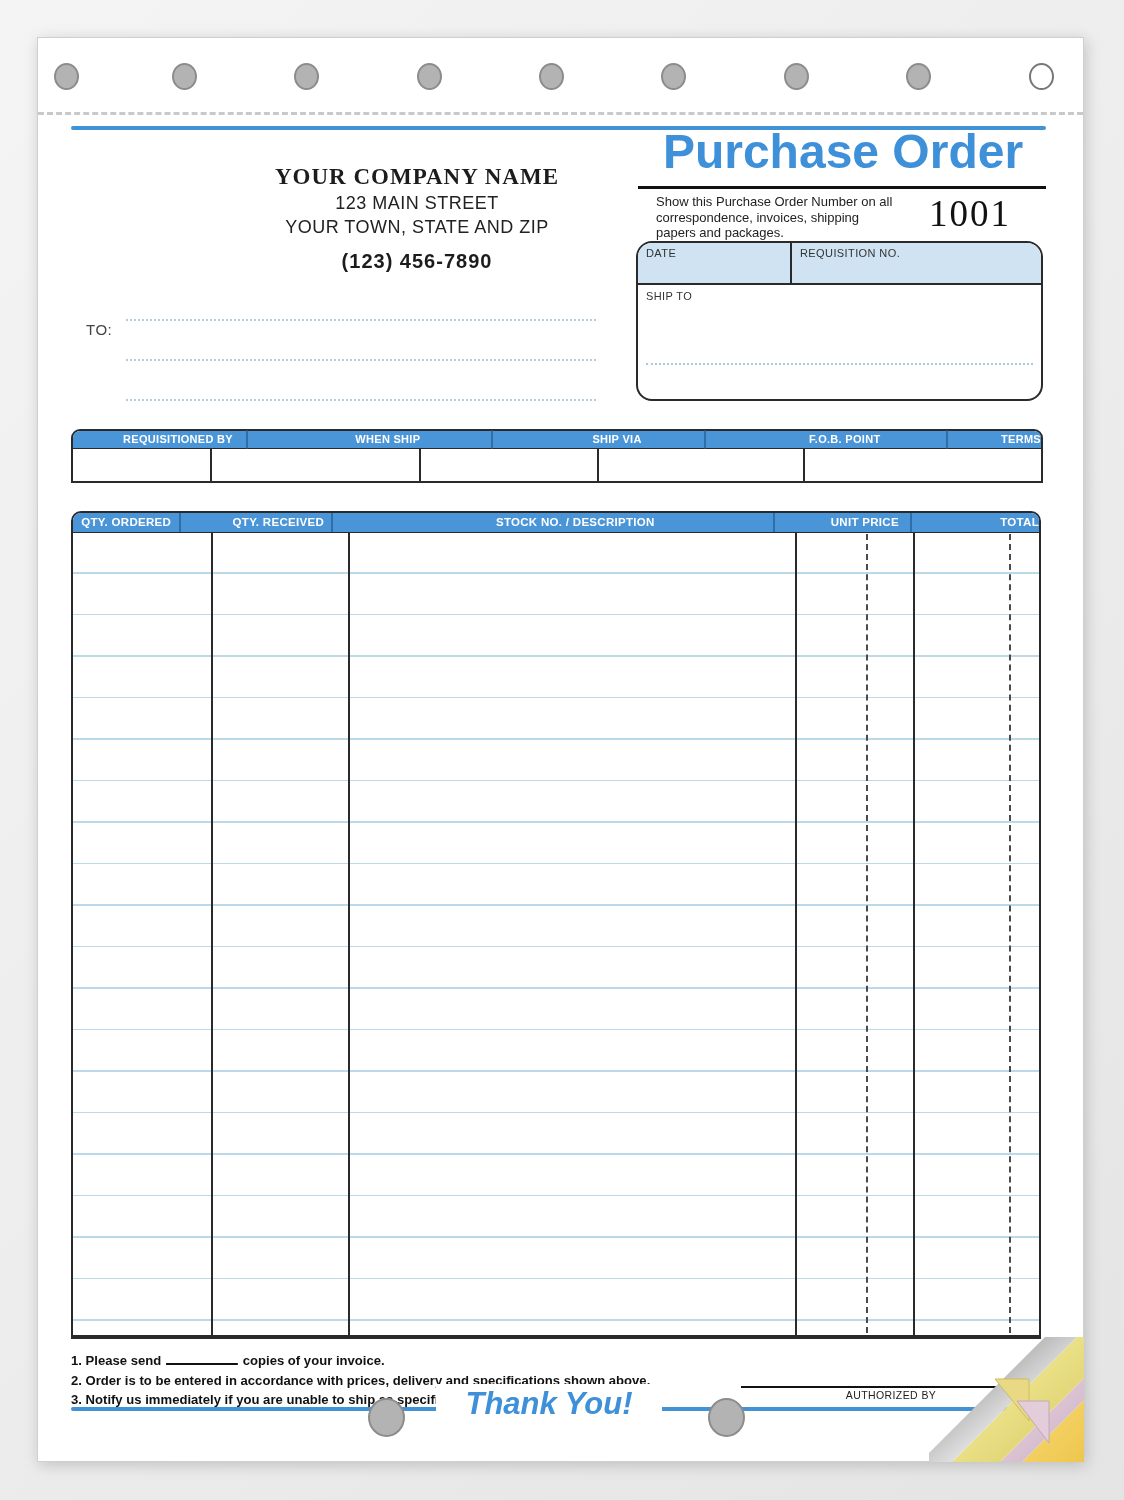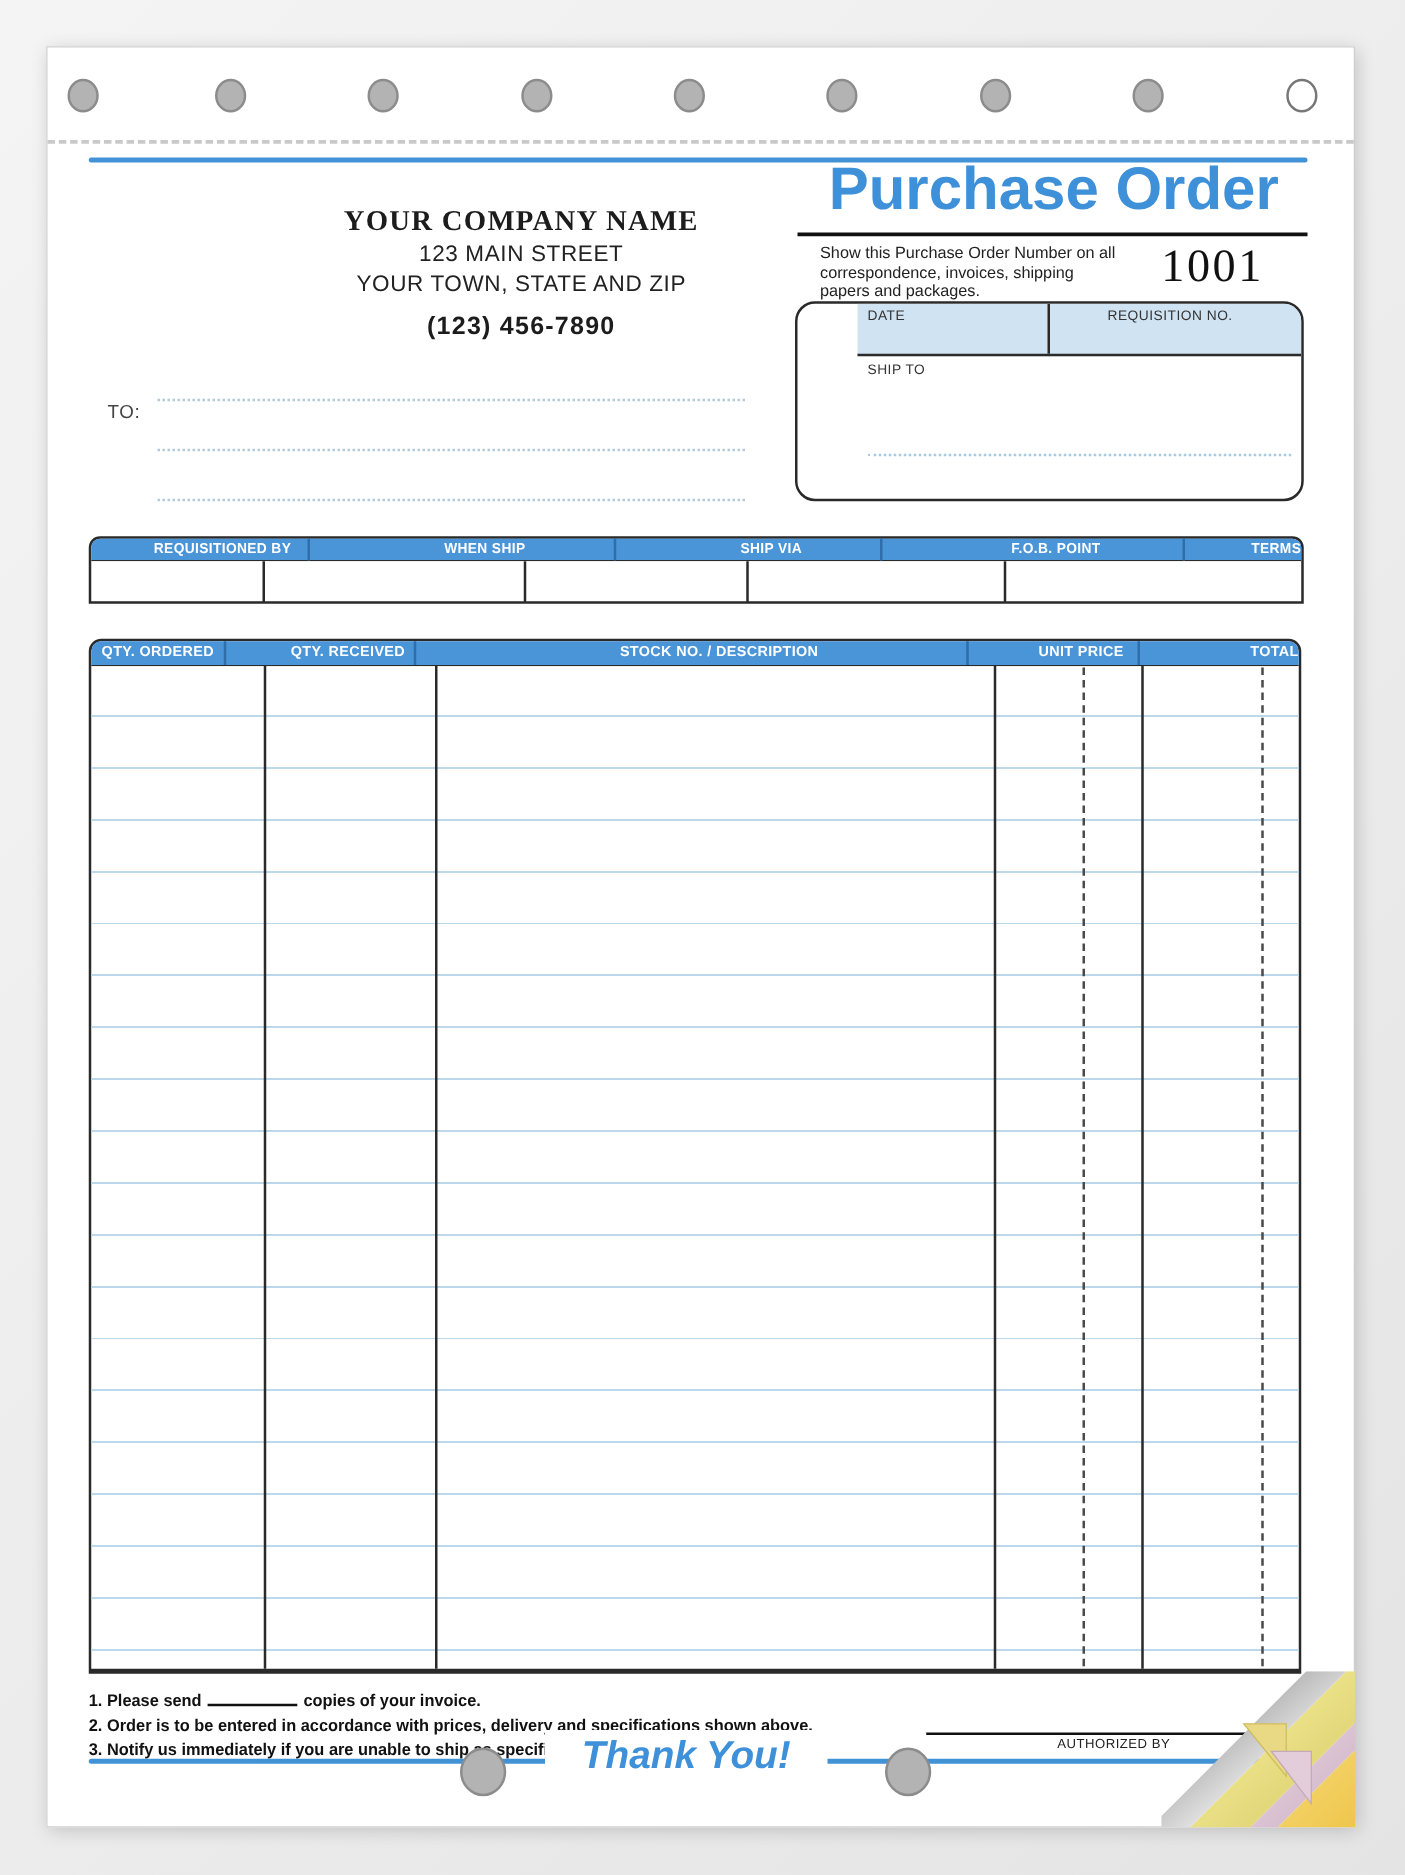--- a/index.html
+++ b/index.html
@@ -32,25 +32,25 @@
   .company-addr{font-size:18px;color:#222;margin-top:3px;letter-spacing:0.5px;white-space:nowrap;}
   .company-phone{font-size:20px;font-weight:bold;margin-top:12px;letter-spacing:1px;}
   
   .po-title{position:absolute;left:600px;top:86px;width:410px;text-align:center;
     font-size:48px;font-weight:bold;color:#3e90d8;letter-spacing:0px;white-space:nowrap;}
   .title-underline{position:absolute;left:600px;top:148px;width:408px;height:3px;background:#111;}
   .po-note{position:absolute;left:618px;top:156px;width:240px;font-size:13px;line-height:15.5px;color:#222;}
   .po-number{position:absolute;left:862px;top:154px;width:140px;text-align:center;
     font-family:"Liberation Serif",serif;font-size:37px;letter-spacing:2px;color:#111;}
   
-  .info-box{position:absolute;left:598px;top:203px;width:407px;height:160px;border:2px solid #2a2a2a;border-radius:16px;box-sizing:border-box;overflow:hidden;background:#fff;padding-left:48px;}
+  .info-box{position:absolute;left:598px;top:203px;width:407px;height:160px;border:2px solid #2a2a2a;border-radius:16px;box-sizing:border-box;overflow:hidden;background:#fff;}
   .info-row{display:flex;height:40px;border-bottom:2px solid #2a2a2a;background:#cfe3f2;}
   .info-cell{box-sizing:border-box;padding:4px 0 0 8px;font-size:11px;color:#333;letter-spacing:0.4px;}
   .info-cell.date{width:154px;border-right:2px solid #2a2a2a;}
-  .info-cell.req{flex:1;margin-left:38px;}
+  .info-cell.req{flex:1;}
   .shipto{position:relative;height:116px;}
   .shipto-label{position:absolute;left:8px;top:5px;font-size:11px;color:#333;letter-spacing:0.4px;}
   .dotline{position:absolute;left:8px;right:8px;border-top:2px dotted #a9c9e0;}
   
   .to-label{position:absolute;left:48px;top:283px;font-size:15px;color:#444;letter-spacing:0.5px;}
   .to-line{position:absolute;left:88px;width:470px;border-top:2px dotted #b4cbdc;}
   
   .strip{position:absolute;left:33px;top:391px;width:972px;height:54px;border:2px solid #2a2a2a;border-radius:9px 9px 0 0;box-sizing:border-box;background:#fff;}
   .strip-bar{display:flex;height:17px;background:#4a94d8;border-radius:7px 7px 0 0;border-bottom:1px solid #2a2a2a;}
   .strip-bar .hcell{color:#fff;font-size:11px;font-weight:bold;text-align:center;line-height:17px;letter-spacing:0.3px;box-sizing:border-box;transform:scaleY(1.05);}

